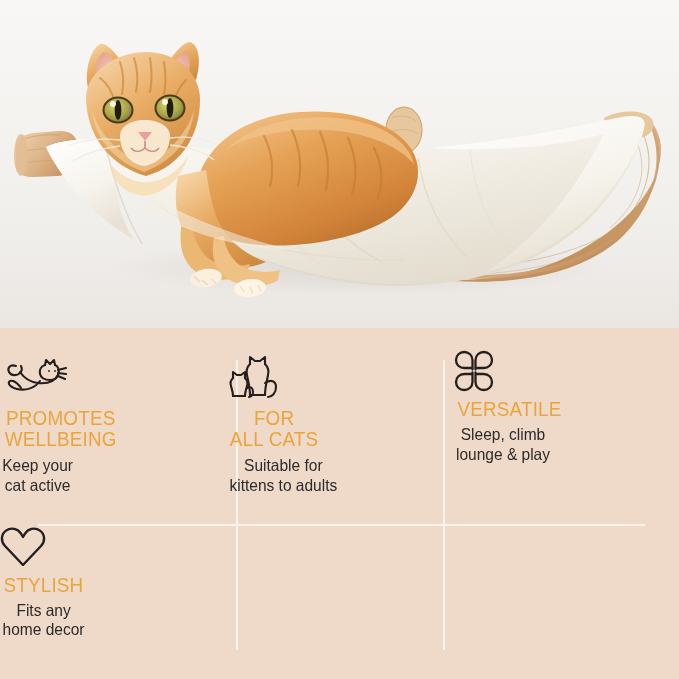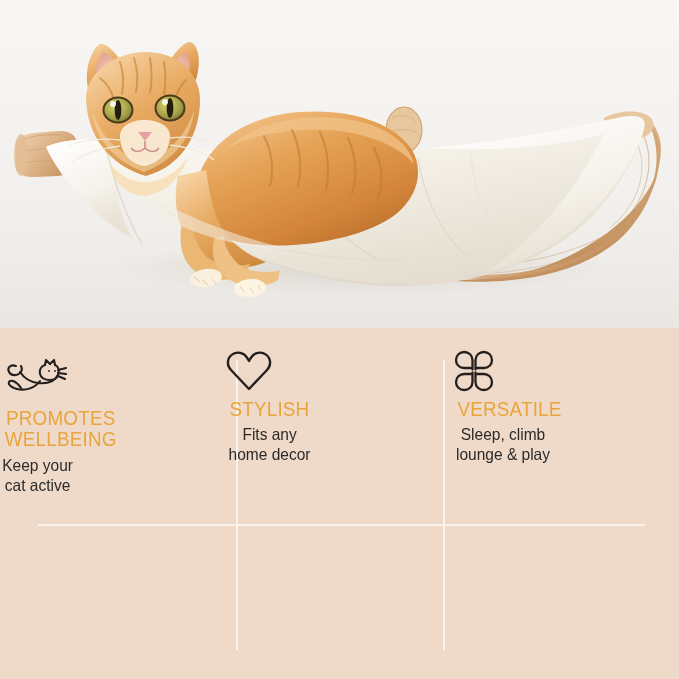--- a/index.html
+++ b/index.html
@@ -352,33 +352,43 @@
             </g>
           </svg>
         </div>
         <div class="title">PROMOTES
 WELLBEING</div>
         <div class="desc">Keep your
 cat active</div>
       </div>
 
 
-
-      <div class="cell row2">
+      <div class="cell">
         <div class="icon-wrap">
-          <svg width="46" height="42" viewBox="0 0 46 42">
-            <g fill="none" stroke="#241f1c" stroke-width="2.4" stroke-linecap="round" stroke-linejoin="round">
-              <path d="M23,39 L5,20 C0.5,15.3 1,8.2 6,4.6 C11,1 18,2.5 21,7.6 L23,11
-                       L25,7.6 C28,2.5 35,1 40,4.6 C45,8.2 45.5,15.3 41,20 Z"></path>
+          <svg width="52" height="48" viewBox="0 0 52 48">
+            <g fill="none" stroke="#241f1c" stroke-width="2.1" stroke-linecap="round" stroke-linejoin="round">
+
+              <path d="M24,11 L24,4 L29,8 L34,8 L39,4 L39,11"></path>
+              <path d="M24,11 C21,14 20,18 21,22 C22,28 24,34 24,42"></path>
+              <path d="M39,11 C42,14 43,18 42,22 C41,28 39,34 39,42"></path>
+              <path d="M24,42 L39,42"></path>
+              <path d="M39,30 C45,26 50,28 50,34 C50,40 46,44 42,44"></path>
+
+              <path d="M7,25 L7,19 L11,22 L15,22 L19,19 L19,25"></path>
+              <path d="M7,25 C5,27 4,30 5,33 C6,37 7,39 7,43"></path>
+              <path d="M19,25 C21,27 22,30 21,33 C20,37 19,39 19,43"></path>
+              <path d="M7,43 L19,43"></path>
+              <path d="M21,35 C25,33 27,35 27,39 C27,42 25,44 23,44"></path>
             </g>
           </svg>
         </div>
-        <div class="title">STYLISH</div>
-        <div class="desc">Fits any
-home decor</div>
+        <div class="title">FOR
+ALL CATS</div>
+        <div class="desc">Suitable for
+kittens to adults</div>
       </div>
 
       <div class="cell row2">
         <div class="icon-wrap">
           <svg width="42" height="42" viewBox="0 0 42 42">
             <g fill="none" stroke="#241f1c" stroke-width="2.3" stroke-linecap="round" stroke-linejoin="round">
               <path d="M19.5,19.5 L19.5,10 C19.5,5.3 15.8,2 11.2,2 C6.6,2 3,5.4 3,10
                        C3,14.6 6.6,18 11.2,18 L19.5,18 Z"></path>
               <path d="M22.5,19.5 L22.5,10 C22.5,5.3 26.2,2 30.8,2 C35.4,2 39,5.4 39,10
                        C39,14.6 35.4,18 30.8,18 L22.5,18 Z"></path>
@@ -387,16 +397,30 @@
               <path d="M22.5,22.5 L22.5,32 C22.5,36.7 26.2,40 30.8,40 C35.4,40 39,36.6 39,32
                        C39,27.4 35.4,24 30.8,24 L22.5,24 Z"></path>
             </g>
           </svg>
         </div>
         <div class="title">VERSATILE</div>
         <div class="desc">Sleep, climb
 lounge &amp; play</div>
       </div>
 
+      <div class="cell row2">
+        <div class="icon-wrap">
+          <svg width="46" height="42" viewBox="0 0 46 42">
+            <g fill="none" stroke="#241f1c" stroke-width="2.4" stroke-linecap="round" stroke-linejoin="round">
+              <path d="M23,39 L5,20 C0.5,15.3 1,8.2 6,4.6 C11,1 18,2.5 21,7.6 L23,11
+                       L25,7.6 C28,2.5 35,1 40,4.6 C45,8.2 45.5,15.3 41,20 Z"></path>
+            </g>
+          </svg>
+        </div>
+        <div class="title">STYLISH</div>
+        <div class="desc">Fits any
+home decor</div>
+      </div>
+
 
     </div>
   </div>
 </div>
 
 </body></html>

